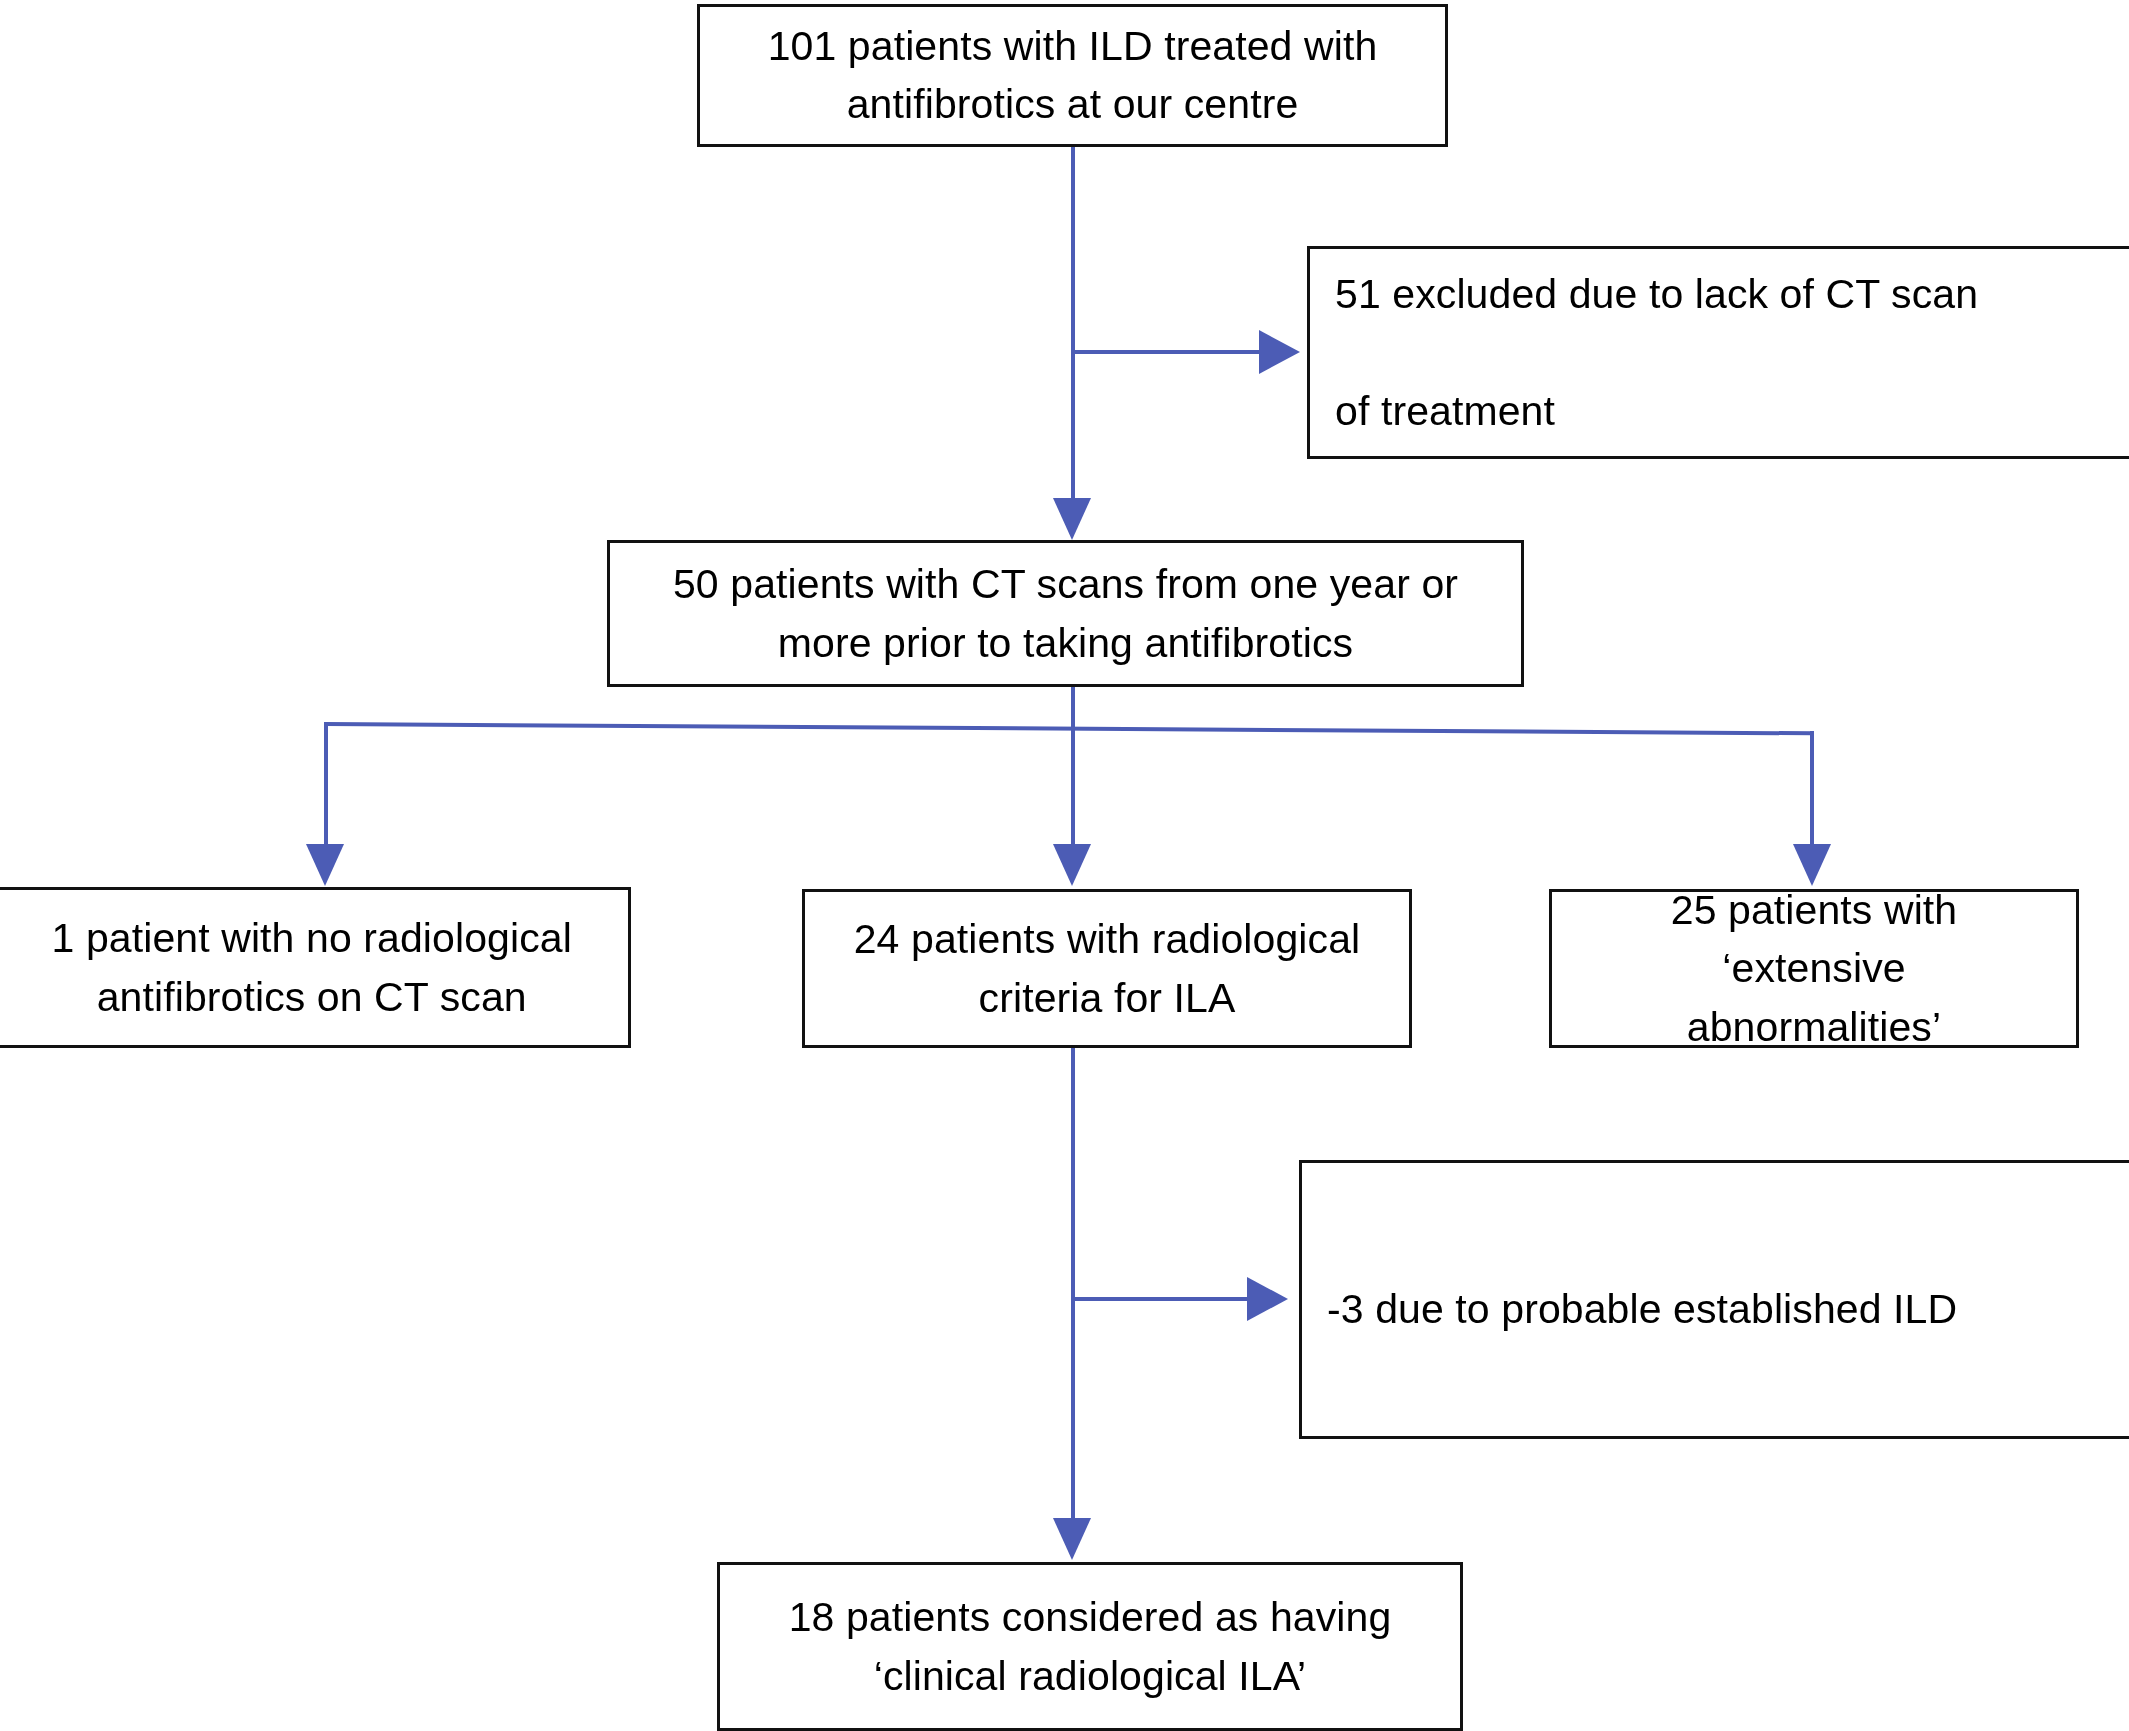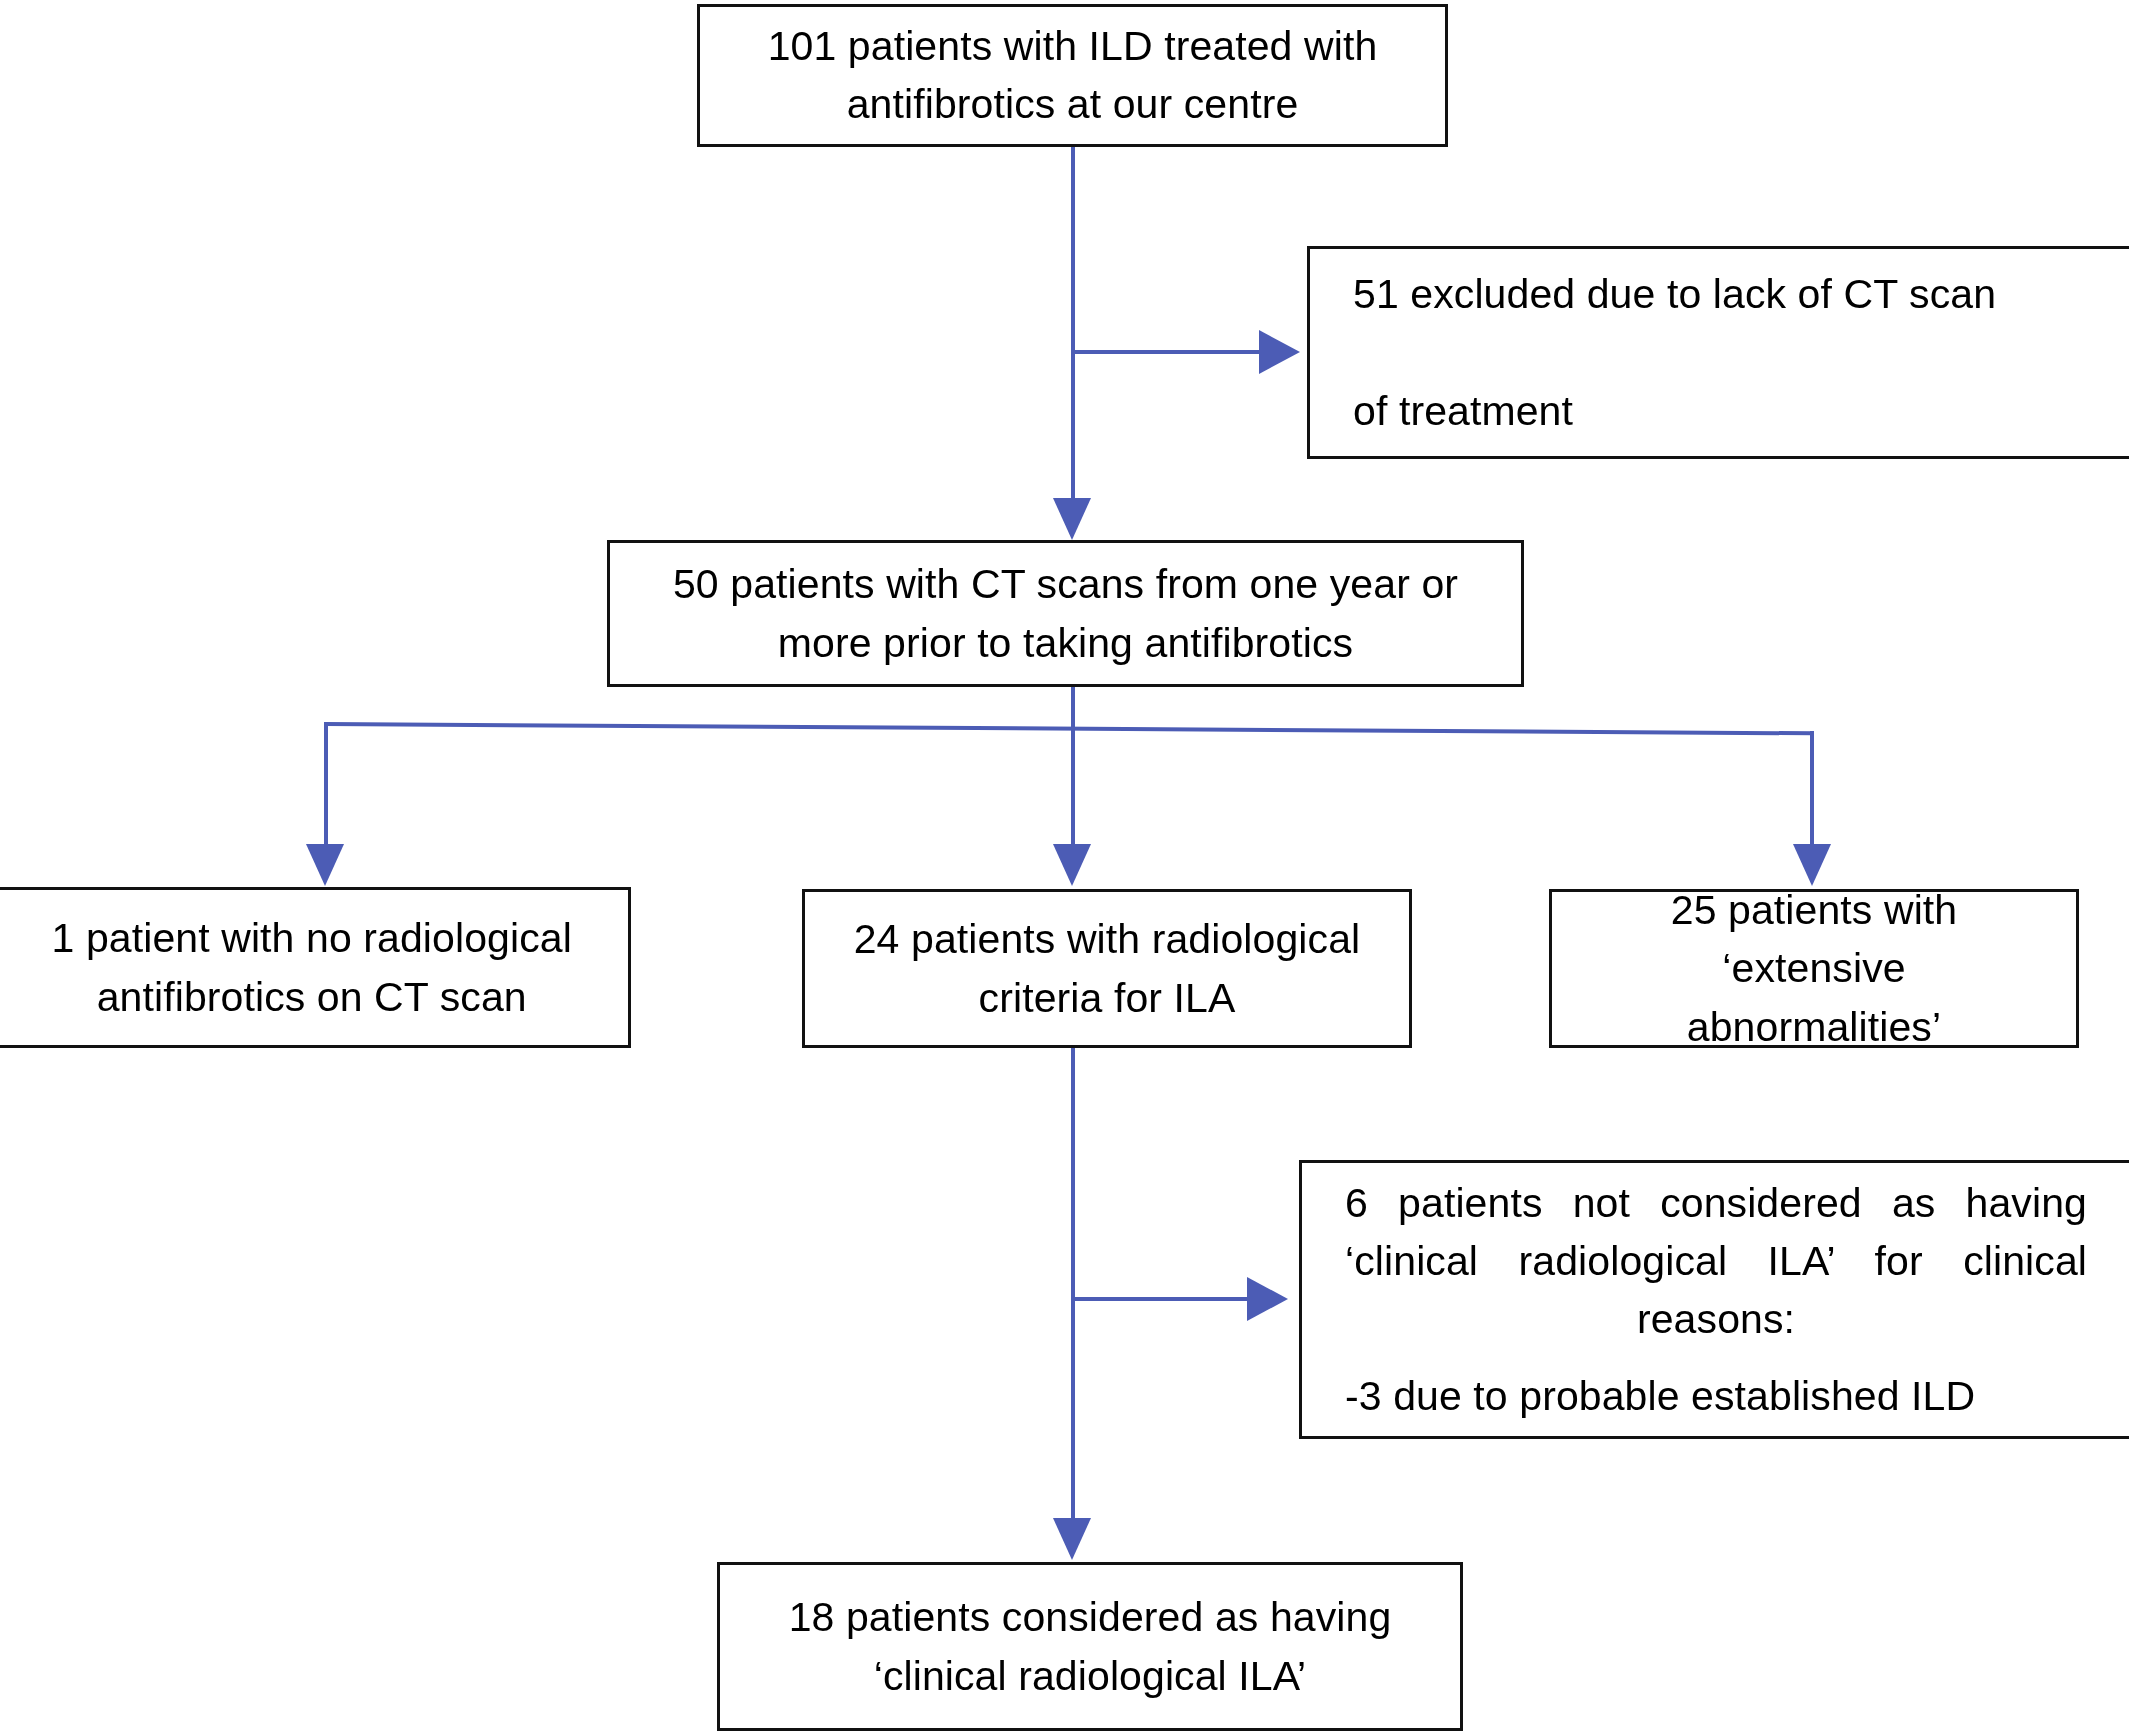--- a/index.html
+++ b/index.html
@@ -2,21 +2,21 @@
 <html style="font-size:11.6px"><head>
 <meta charset="utf-8">
 <style>
   html,body{margin:0;padding:0;background:#ffffff;}
   body{font-family:"Liberation Sans", sans-serif;}
   #stage{position:relative;width:2129px;height:1731px;background:#fff;overflow:hidden;}
 
   .node{position:absolute;box-sizing:border-box;border:3.6px solid #111111;background:#ffffff;
         display:flex;align-items:center;justify-content:center;}
   .node .txt{font-size:41px;line-height:1.42;color:#000;letter-spacing:0.1px;
-             padding:0 43px;width:100%;box-sizing:border-box;}
+             padding:0 25px;width:100%;box-sizing:border-box;}
   .ctr .txt{text-align:center;}
   .just .txt{text-align:justify;text-align-last:left;}
   .just .txt .lead{display:block;text-align:justify;text-align-last:center;}
   .just .txt .li{display:block;text-align:left;margin-top:19px;}
 
   
   .conn{position:absolute;background:#4c5cb5;}
   .vline{width:4.4px;}
   .hline{height:4.4px;}
   .slope{position:absolute;height:0;border-top:4.4px solid #4c5cb5;transform-origin:0 0;}
@@ -94,21 +94,20 @@
 
   <div class="node ctr" style="left:1549px;top:889px;width:530px;height:159px;">
     <div class="txt">
       <span>25 patients with ‘extensive</span><br>
       <span>abnormalities’</span>
     </div>
   </div>
 
   <div class="node just" style="left:1299px;top:1160px;width:834px;height:279px;">
     <div class="txt">
-      <span class="lead">6 patients not considered as having ‘clinical radiological ILA’ for clinical reasons:</span>
       <span class="li">-3 due to probable established ILD</span>
     </div>
   </div>
 
   <div class="node ctr" style="left:717px;top:1562px;width:746px;height:169px;">
     <div class="txt">
       <span>18 patients considered as having</span><br>
       <span>‘clinical radiological ILA’</span>
     </div>
   </div>

